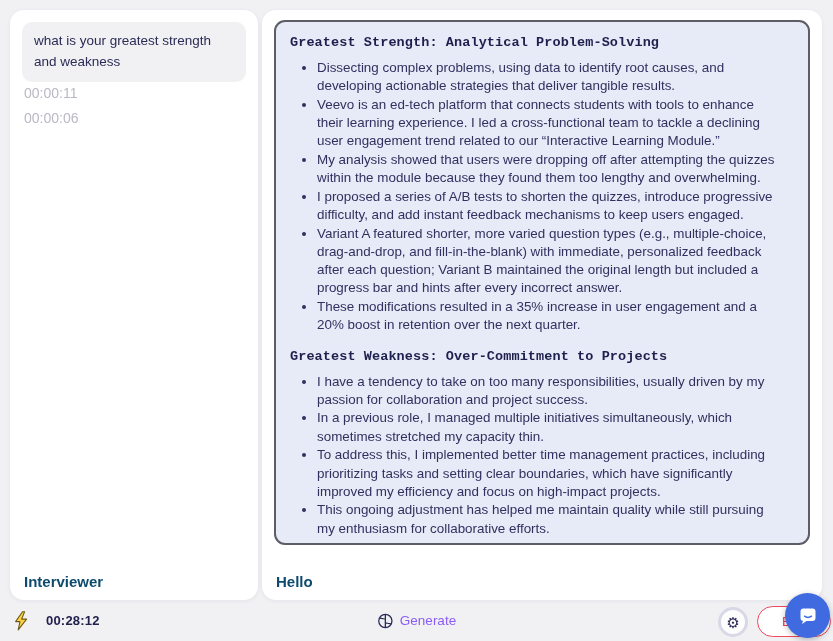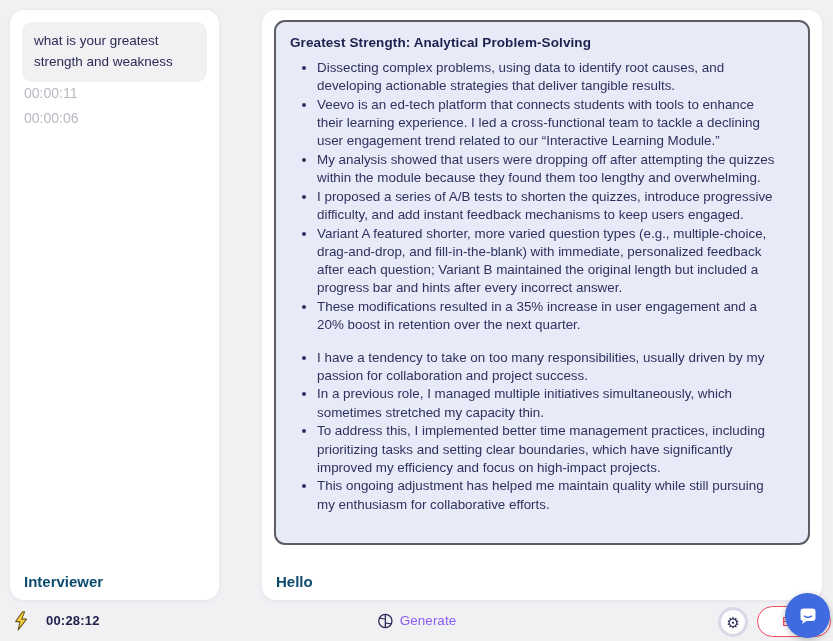--- a/index.html
+++ b/index.html
@@ -11,21 +11,21 @@
     position:relative;
   }
   .card {
     position:absolute;
     top:10px;
     height:590px;
     background:#ffffff;
     border-radius:14px;
     box-shadow:0 1px 4px rgba(40,40,80,0.07);
   }
-  .card-left { left:10px; width:209px; }
+  .card-left { left:10px; width:248px; }
   .card-right { left:262px; width:560px; }
 
   
   .msg-list { padding:12px 12px 0 12px; }
   .msg-bubble {
     background:#f1f1f4;
     border-radius:10px;
     padding:9px 12px;
     font-size:13.5px;
     line-height:1.55;
@@ -56,20 +56,21 @@
     border-radius:11px;
     padding:11px 14px;
     overflow:hidden;
   }
   .answer-heading {
     font-size:13.5px;
     font-weight:700;
     color:#1f1f4d;
     letter-spacing:0.1px;
     margin-top:2px;
+    font-family:Liberation Mono, monospace;
   }
   .answer-box ul {
     margin:9px 12px 14px 0;
     padding-left:27px;
   }
   .answer-box li {
     font-size:13.4px;
     line-height:18.2px;
     color:#31315f;
     margin-bottom:0.5px;
@@ -160,20 +161,21 @@
   <div class="answer-box">
     <div class="answer-heading">Greatest Strength: Analytical Problem-Solving</div>
     <ul>
       <li>Dissecting complex problems, using data to identify root causes, and developing actionable strategies that deliver tangible results.</li>
       <li>Veevo is an ed-tech platform that connects students with tools to enhance their learning experience. I led a cross-functional team to tackle a declining user engagement trend related to our “Interactive Learning Module.”</li>
       <li>My analysis showed that users were dropping off after attempting the quizzes within the module because they found them too lengthy and overwhelming.</li>
       <li>I proposed a series of A/B tests to shorten the quizzes, introduce progressive difficulty, and add instant feedback mechanisms to keep users engaged.</li>
       <li>Variant A featured shorter, more varied question types (e.g., multiple-choice, drag-and-drop, and fill-in-the-blank) with immediate, personalized feedback after each question; Variant B maintained the original length but included a progress bar and hints after every incorrect answer.</li>
       <li>These modifications resulted in a 35% increase in user engagement and a 20% boost in retention over the next quarter.</li>
     </ul>
+    <div class="answer-heading">Greatest Weakness: Over-Commitment to Projects</div>
     <ul>
       <li>I have a tendency to take on too many responsibilities, usually driven by my passion for collaboration and project success.</li>
       <li>In a previous role, I managed multiple initiatives simultaneously, which sometimes stretched my capacity thin.</li>
       <li>To address this, I implemented better time management practices, including prioritizing tasks and setting clear boundaries, which have significantly improved my efficiency and focus on high-impact projects.</li>
       <li>This ongoing adjustment has helped me maintain quality while still pursuing my enthusiasm for collaborative efforts.</li>
     </ul>
   </div>
   <div class="panel-label">Hello</div>
 </section>
 

